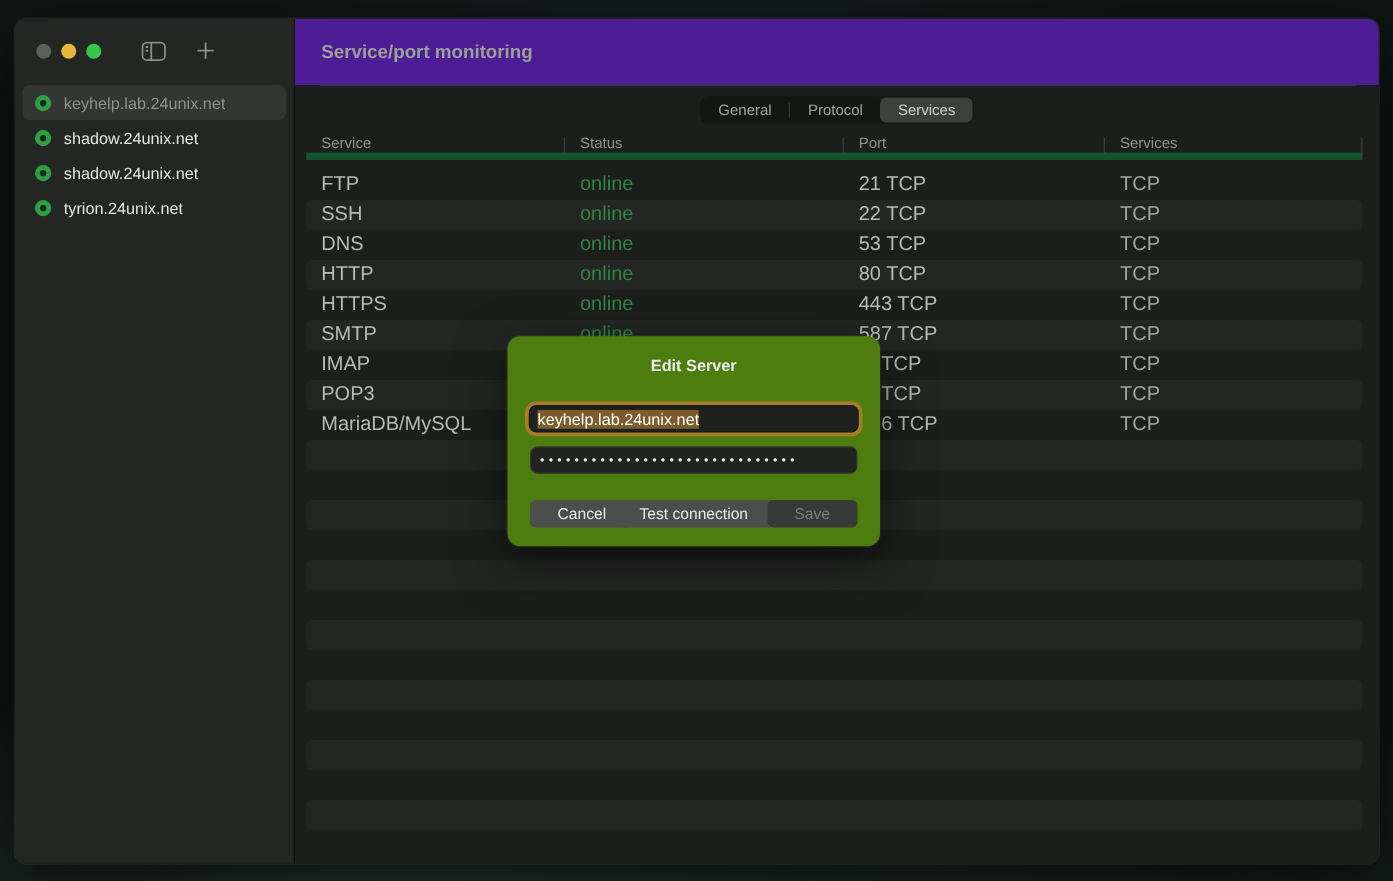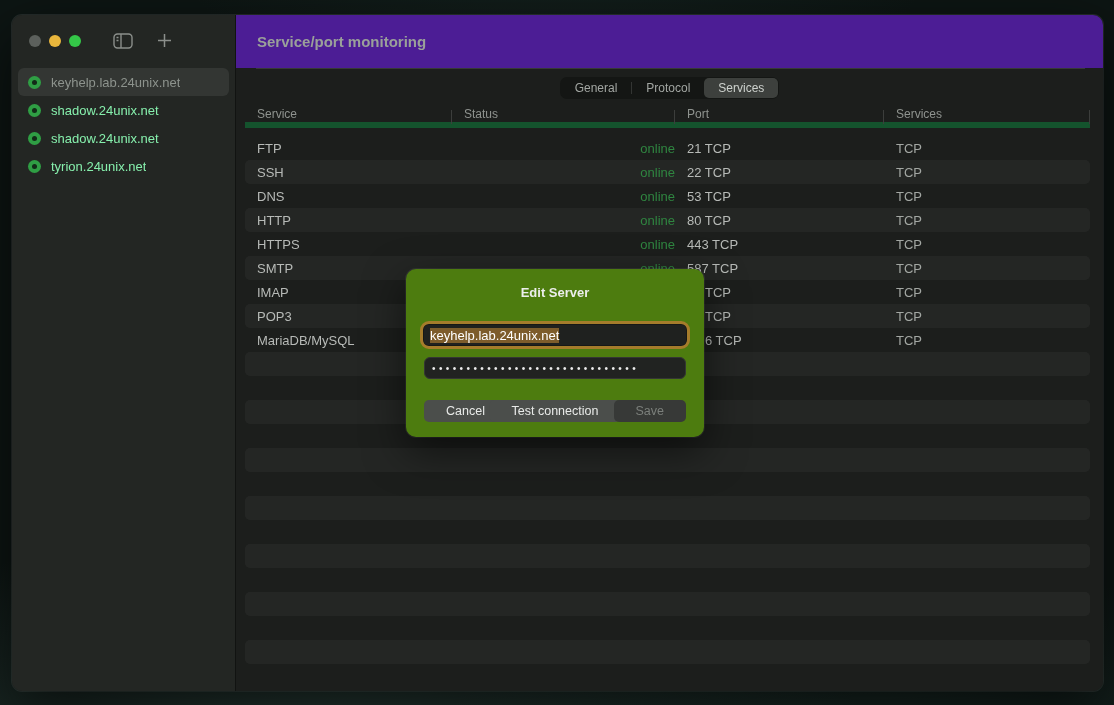--- a/index.html
+++ b/index.html
@@ -26,42 +26,42 @@
   .tl { width:12px; height:12px; border-radius:50%; margin-right:8px; }
   .tl.close { background:#5c605c; }
   .tl.min   { background:#e9b63c; }
   .tl.zoom  { background:#34c748; }
   .sb-icon { color:#8b8f8b; margin-left:24px; display:flex; align-items:center; }
   .server-list { padding:0 6px; margin-top:2px; }
   .server-item { height:28px; display:flex; align-items:center; border-radius:6px; padding-left:10px; margin-bottom:0; }
   .server-item.selected { background:rgba(255,255,255,.075); }
   .dot-icon { width:13px; height:13px; border-radius:50%; background:#2f9e44; position:relative; flex:none; margin-right:10px; }
   .dot-icon::after { content:""; position:absolute; left:4px; top:4px; width:5px; height:5px; border-radius:50%; background:#122b18; }
-  .server-label { font-size:13px; color:#86efac; white-space:nowrap; overflow:hidden; }
+  .server-label { font-size:13px; color:#e5e5e5; white-space:nowrap; overflow:hidden; }
   .server-item.selected .server-label { color:#8d938d; }
   
   .main { flex:1; height:100%; background:#1c1e1c; position:relative; }
   .titlebar { height:53px; background:#4c1d95; display:flex; align-items:center; padding-left:21px; }
   .page-title { font-size:15px; font-weight:bold; color:#9aa09a; }
   .top-divider { margin:0 18px 0 20px; border-top:1px solid #373937; }
   .tabs-row { height:37px; display:flex; justify-content:center; align-items:center; }
   .segmented { display:flex; align-items:center; background:#141614; border-radius:7px; padding:1px; height:22px; }
   .segment { font-size:12px; color:#a2a6a2; padding:0 14px; height:20px; display:flex; align-items:center; border-radius:5px; position:relative; }
   .segment.selected { background:#3d403d; color:#cdd1cd; }
   .seg-sep { width:1px; height:12px; background:#333533; }
   
   .table { margin:0 12px 0 9px; width:845px; }
   .thead { display:grid; grid-template-columns:207px 223px 209px 206px; height:22px; align-items:center; border-bottom:6px solid #14532d; }
   .th { font-size:12px; color:#8f938f; padding-left:12px; position:relative; height:100%; display:flex; align-items:center; }
   .th::after { content:""; position:absolute; right:0; top:4px; width:1px; height:14px; background:#3c3e3c; }
   .tbody { margin-top:8px; }
   .tr { display:grid; grid-template-columns:207px 223px 209px 206px; height:24px; align-items:center; border-radius:5px; }
   .tr.alt { background:rgba(255,255,255,.04); }
-  .td { font-size:13px; color:#b7bab7; padding-left:12px; white-space:nowrap; overflow:hidden; }
-  .td.status { color:#2f8540;text-align:right; }
+  .td { font-size:16px; color:#b7bab7; padding-left:12px; white-space:nowrap; overflow:hidden; }
+  .td.status { color:#2f8540; }
   .td.proto { color:#a3a7a3; }
   .tr.indent-port .td.port { padding-left:30px; }
   
   .dialog {
     position:absolute; left:406px; top:269px; width:298px; height:168px;
     background:#4d7c0f; border-radius:10px;
     box-shadow:0 14px 40px rgba(0,0,0,.55), 0 0 0 1px rgba(255,255,255,.07);
     z-index:5;
   }
   .dlg-title { position:absolute; top:16px; left:0; width:100%; text-align:center; font-size:13px; font-weight:bold; color:#eceeec; }

